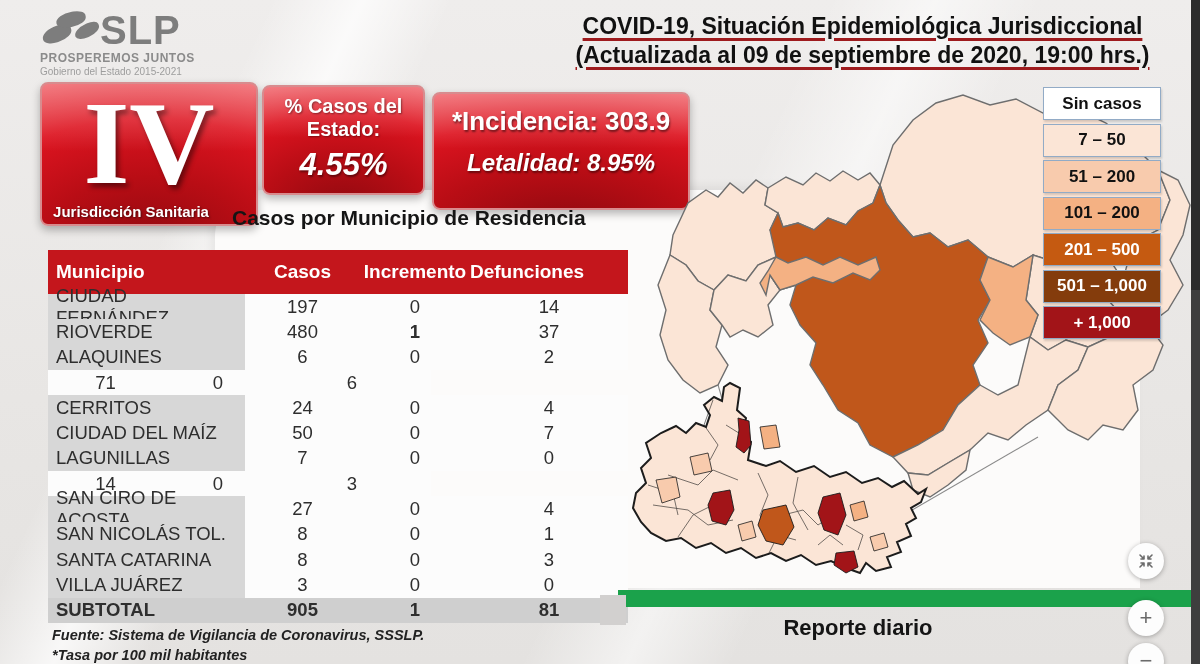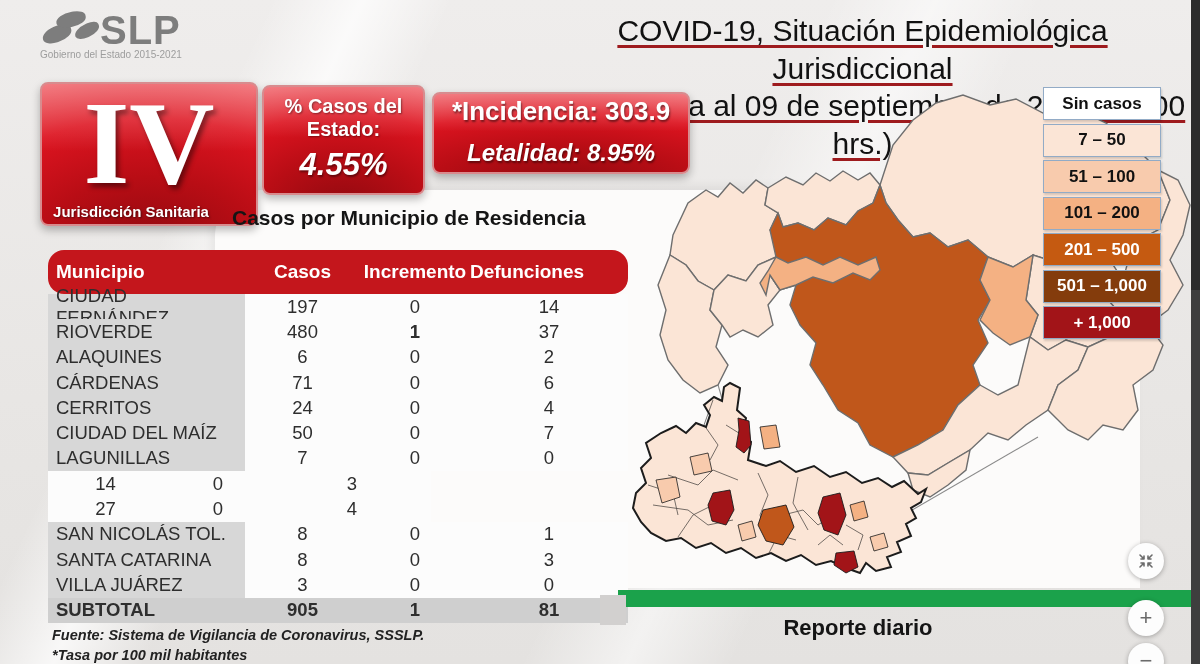--- a/index.html
+++ b/index.html
@@ -28,21 +28,21 @@
   .leaf1{width:30px;height:16px;left:2px;top:18px;transform:rotate(-18deg);}
   .leaf2{width:30px;height:15px;left:16px;top:4px;transform:rotate(-10deg);}
   .leaf3{width:26px;height:13px;left:34px;top:16px;transform:rotate(-24deg);}
   .logo-brand{font-size:40px;font-weight:bold;letter-spacing:1px;line-height:.9;color:#7d7d7d;}
   .logo-tag{font-size:12px;font-weight:bold;letter-spacing:.5px;color:#8b8b8b;margin-top:3px;}
   .logo-sub{font-size:10px;color:#9d9d9d;margin-top:1px;}
 
   
   .titleblock{left:535px;top:12px;width:655px;text-align:center;color:#111;}
   .title-l1,.title-l2{
-    font-size:30px;font-weight:normal;line-height:1.25;
+    font-size:23px;font-weight:bold;line-height:1.25;
     text-decoration:underline;text-decoration-color:#9e1b1e;text-decoration-thickness:2.5px;text-underline-offset:4px;
   }
 
   
   .rbadge{
     border-radius:8px;border:2px solid #d88b8e;
     background:
       linear-gradient(180deg, rgba(255,255,255,.30), rgba(255,255,255,0) 48%),
       radial-gradient(130% 130% at 50% 118%, #8d090f 0%, #b90d15 40%, #dd1420 72%, #ee474f 100%);
     box-shadow:0 4px 8px rgba(0,0,0,.28);
@@ -53,28 +53,28 @@
     font-family:"Liberation Serif", serif;font-size:118px;font-weight:bold;line-height:1.02;
     text-shadow:3px 4px 5px rgba(0,0,0,.45);
   }
   .badge-iv .jlabel{
     position:absolute;left:0;right:36px;bottom:4px;
     font-size:15px;font-weight:bold;text-shadow:1px 1px 2px rgba(0,0,0,.5);
   }
   .badge-share{left:262px;top:85px;width:163px;height:110px;padding-top:8px;box-sizing:border-box;}
   .badge-share .stitle{font-size:20px;font-weight:bold;line-height:1.15;width:130px;margin:0 auto;text-shadow:1px 1px 2px rgba(0,0,0,.4);}
   .badge-share .svalue{font-size:31px;font-weight:bold;font-style:italic;margin-top:6px;text-shadow:1px 2px 2px rgba(0,0,0,.4);}
-  .badge-rates{left:432px;top:92px;width:258px;height:82px;padding-top:2px;box-sizing:border-box;}
+  .badge-rates{left:432px;top:92px;width:258px;height:118px;padding-top:12px;box-sizing:border-box;}
   .badge-rates .rline1{font-size:26px;font-weight:bold;text-shadow:1px 2px 2px rgba(0,0,0,.45);}
   .badge-rates .rline2{font-size:24px;font-weight:bold;font-style:italic;margin-top:12px;text-shadow:1px 2px 2px rgba(0,0,0,.45);}
 
   
   .tbl-title{left:232px;top:206px;width:390px;font-size:21px;font-weight:bold;color:#151515;}
   .tbl{left:48px;top:250px;width:580px;font-size:18.5px;color:#2e2e2e;}
-  .thead{display:flex;height:44px;align-items:center;background:#c4161c;color:#fff;font-weight:bold;font-size:19px;border-radius:16px;}
+  .thead{display:flex;height:44px;align-items:center;background:#c4161c;color:#fff;font-weight:bold;font-size:19px;}
   .c-name{width:197px;box-sizing:border-box;padding-left:8px;}
   .c-cas{width:115px;text-align:center;}
   .c-inc{width:110px;text-align:center;}
   .c-def{width:158px;}
   .trow{display:flex;height:25.3px;align-items:center;}
   .trow .c-name{background:#d7d7d7;height:100%;display:flex;align-items:center;}
   .trow .c-cas,.trow .c-inc,.trow .c-def{background:#fcfcfc;height:100%;display:flex;align-items:center;justify-content:center;}
   .trow .bold{font-weight:bold;}
   .trow.subtotal{height:25px;font-weight:bold;}
   .trow.subtotal .c-name,.trow.subtotal .c-cas,.trow.subtotal .c-inc,.trow.subtotal .c-def{background:#cfcfcf;}
@@ -119,20 +119,21 @@
 
 <div class="abs logo">
   <div class="logo-row">
     <div class="leafs">
       <div class="leaf leaf1"></div>
         <div class="leaf leaf2"></div>
         <div class="leaf leaf3"></div>
     </div>
     <div class="logo-brand">SLP</div>
   </div>
+  <div class="logo-tag">PROSPEREMOS JUNTOS</div>
   <div class="logo-sub">Gobierno del Estado 2015-2021</div>
 </div>
 
 <div class="abs titleblock">
   <div class="title-l1">COVID-19, Situación Epidemiológica Jurisdiccional</div>
   <div class="title-l2">(Actualizada al 09 de septiembre de 2020, 19:00 hrs.)</div>
 </div>
 
 <div class="abs rbadge badge-iv">
   <div class="numeral">IV</div>
@@ -171,21 +172,20 @@
         <div class="c-inc bold">1</div>
         <div class="c-def">37</div>
       </div>
       <div class="trow">
         <div class="c-name">ALAQUINES</div>
         <div class="c-cas">6</div>
         <div class="c-inc">0</div>
         <div class="c-def">2</div>
       </div>
       <div class="trow">
-        <div class="c-name">CÁRDENAS</div>
         <div class="c-cas">71</div>
         <div class="c-inc">0</div>
         <div class="c-def">6</div>
       </div>
       <div class="trow">
         <div class="c-name">CERRITOS</div>
         <div class="c-cas">24</div>
         <div class="c-inc">0</div>
         <div class="c-def">4</div>
       </div>
@@ -200,20 +200,21 @@
         <div class="c-cas">7</div>
         <div class="c-inc">0</div>
         <div class="c-def">0</div>
       </div>
       <div class="trow">
         <div class="c-cas">14</div>
         <div class="c-inc">0</div>
         <div class="c-def">3</div>
       </div>
       <div class="trow">
+        <div class="c-name">SAN CIRO DE ACOSTA</div>
         <div class="c-cas">27</div>
         <div class="c-inc">0</div>
         <div class="c-def">4</div>
       </div>
       <div class="trow">
         <div class="c-name">SAN NICOLÁS TOL.</div>
         <div class="c-cas">8</div>
         <div class="c-inc">0</div>
         <div class="c-def">1</div>
       </div>
@@ -294,21 +295,21 @@
       <path class="state-muni m-extreme" stroke-width="0.9" d="M95,408 L112,405 L116,425 L108,440 L94,436 L90,420 Z" style="fill: rgb(162, 20, 24);"></path>
       <path class="state-muni m-extreme" stroke-width="0.9" d="M205,412 L222,408 L228,430 L220,450 L206,445 L200,428 Z" style="fill: rgb(162, 20, 24);"></path>
       <path class="state-muni m-extreme" stroke-width="0.9" d="M218,468 L236,466 L240,482 L228,488 L216,480 Z" style="fill: rgb(162, 20, 24);"></path>
     </g>
   </svg>
 </div>
 
 <div class="abs legend" id="legend">
     <div class="legend-item" style="background: rgb(255, 255, 255); color: rgb(17, 17, 17);">Sin casos</div>
     <div class="legend-item" style="background: rgb(251, 229, 214); color: rgb(17, 17, 17);">7 – 50</div>
-    <div class="legend-item" style="background: rgb(248, 203, 173); color: rgb(17, 17, 17);">51 – 100</div>
+    <div class="legend-item" style="background: rgb(248, 203, 173); color: rgb(17, 17, 17);">51 – 200</div>
     <div class="legend-item" style="background: rgb(244, 177, 131); color: rgb(17, 17, 17);">101 – 200</div>
     <div class="legend-item" style="background: rgb(197, 90, 17); color: rgb(255, 255, 255);">201 – 500</div>
     <div class="legend-item" style="background: rgb(132, 60, 12); color: rgb(255, 255, 255);">501 – 1,000</div>
     <div class="legend-item" style="background: rgb(162, 20, 24); color: rgb(255, 255, 255);">+ 1,000</div>
   </div>
 
 <div class="abs greenbar" id="greenbar" style="background: rgb(27, 162, 75);"></div>
 <div class="abs gray-notch"></div>
 <div class="abs report">Reporte diario</div>
 

